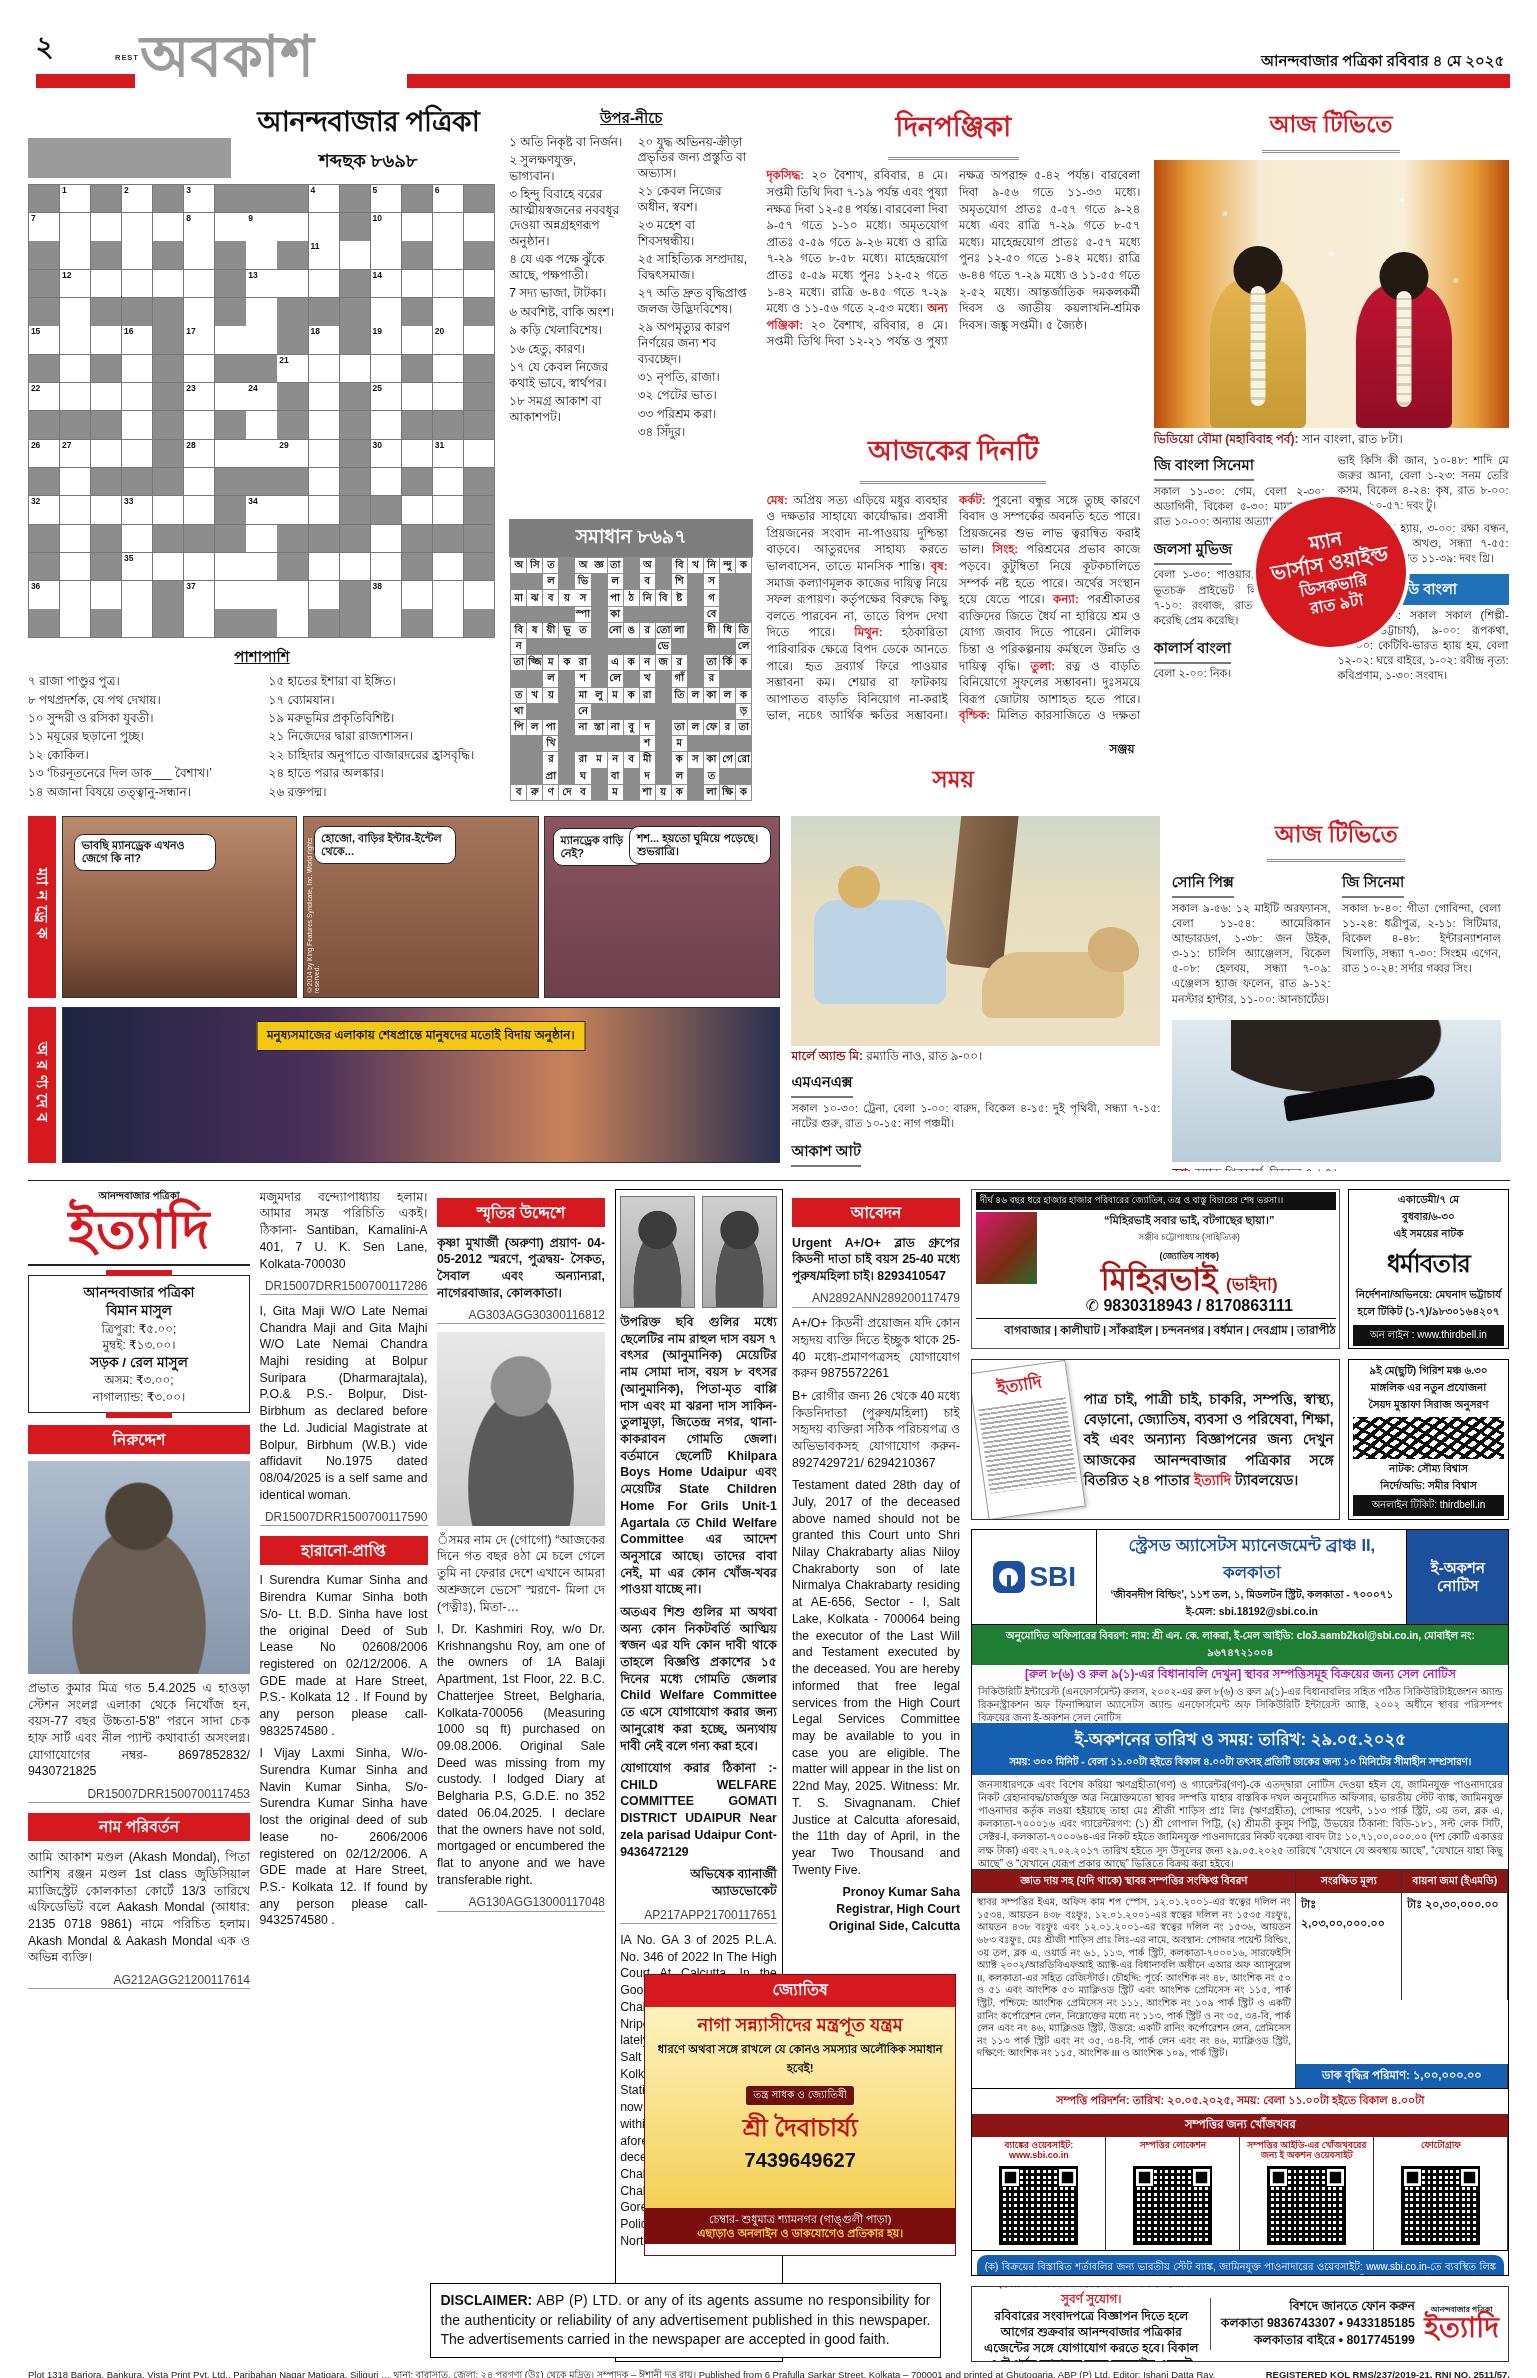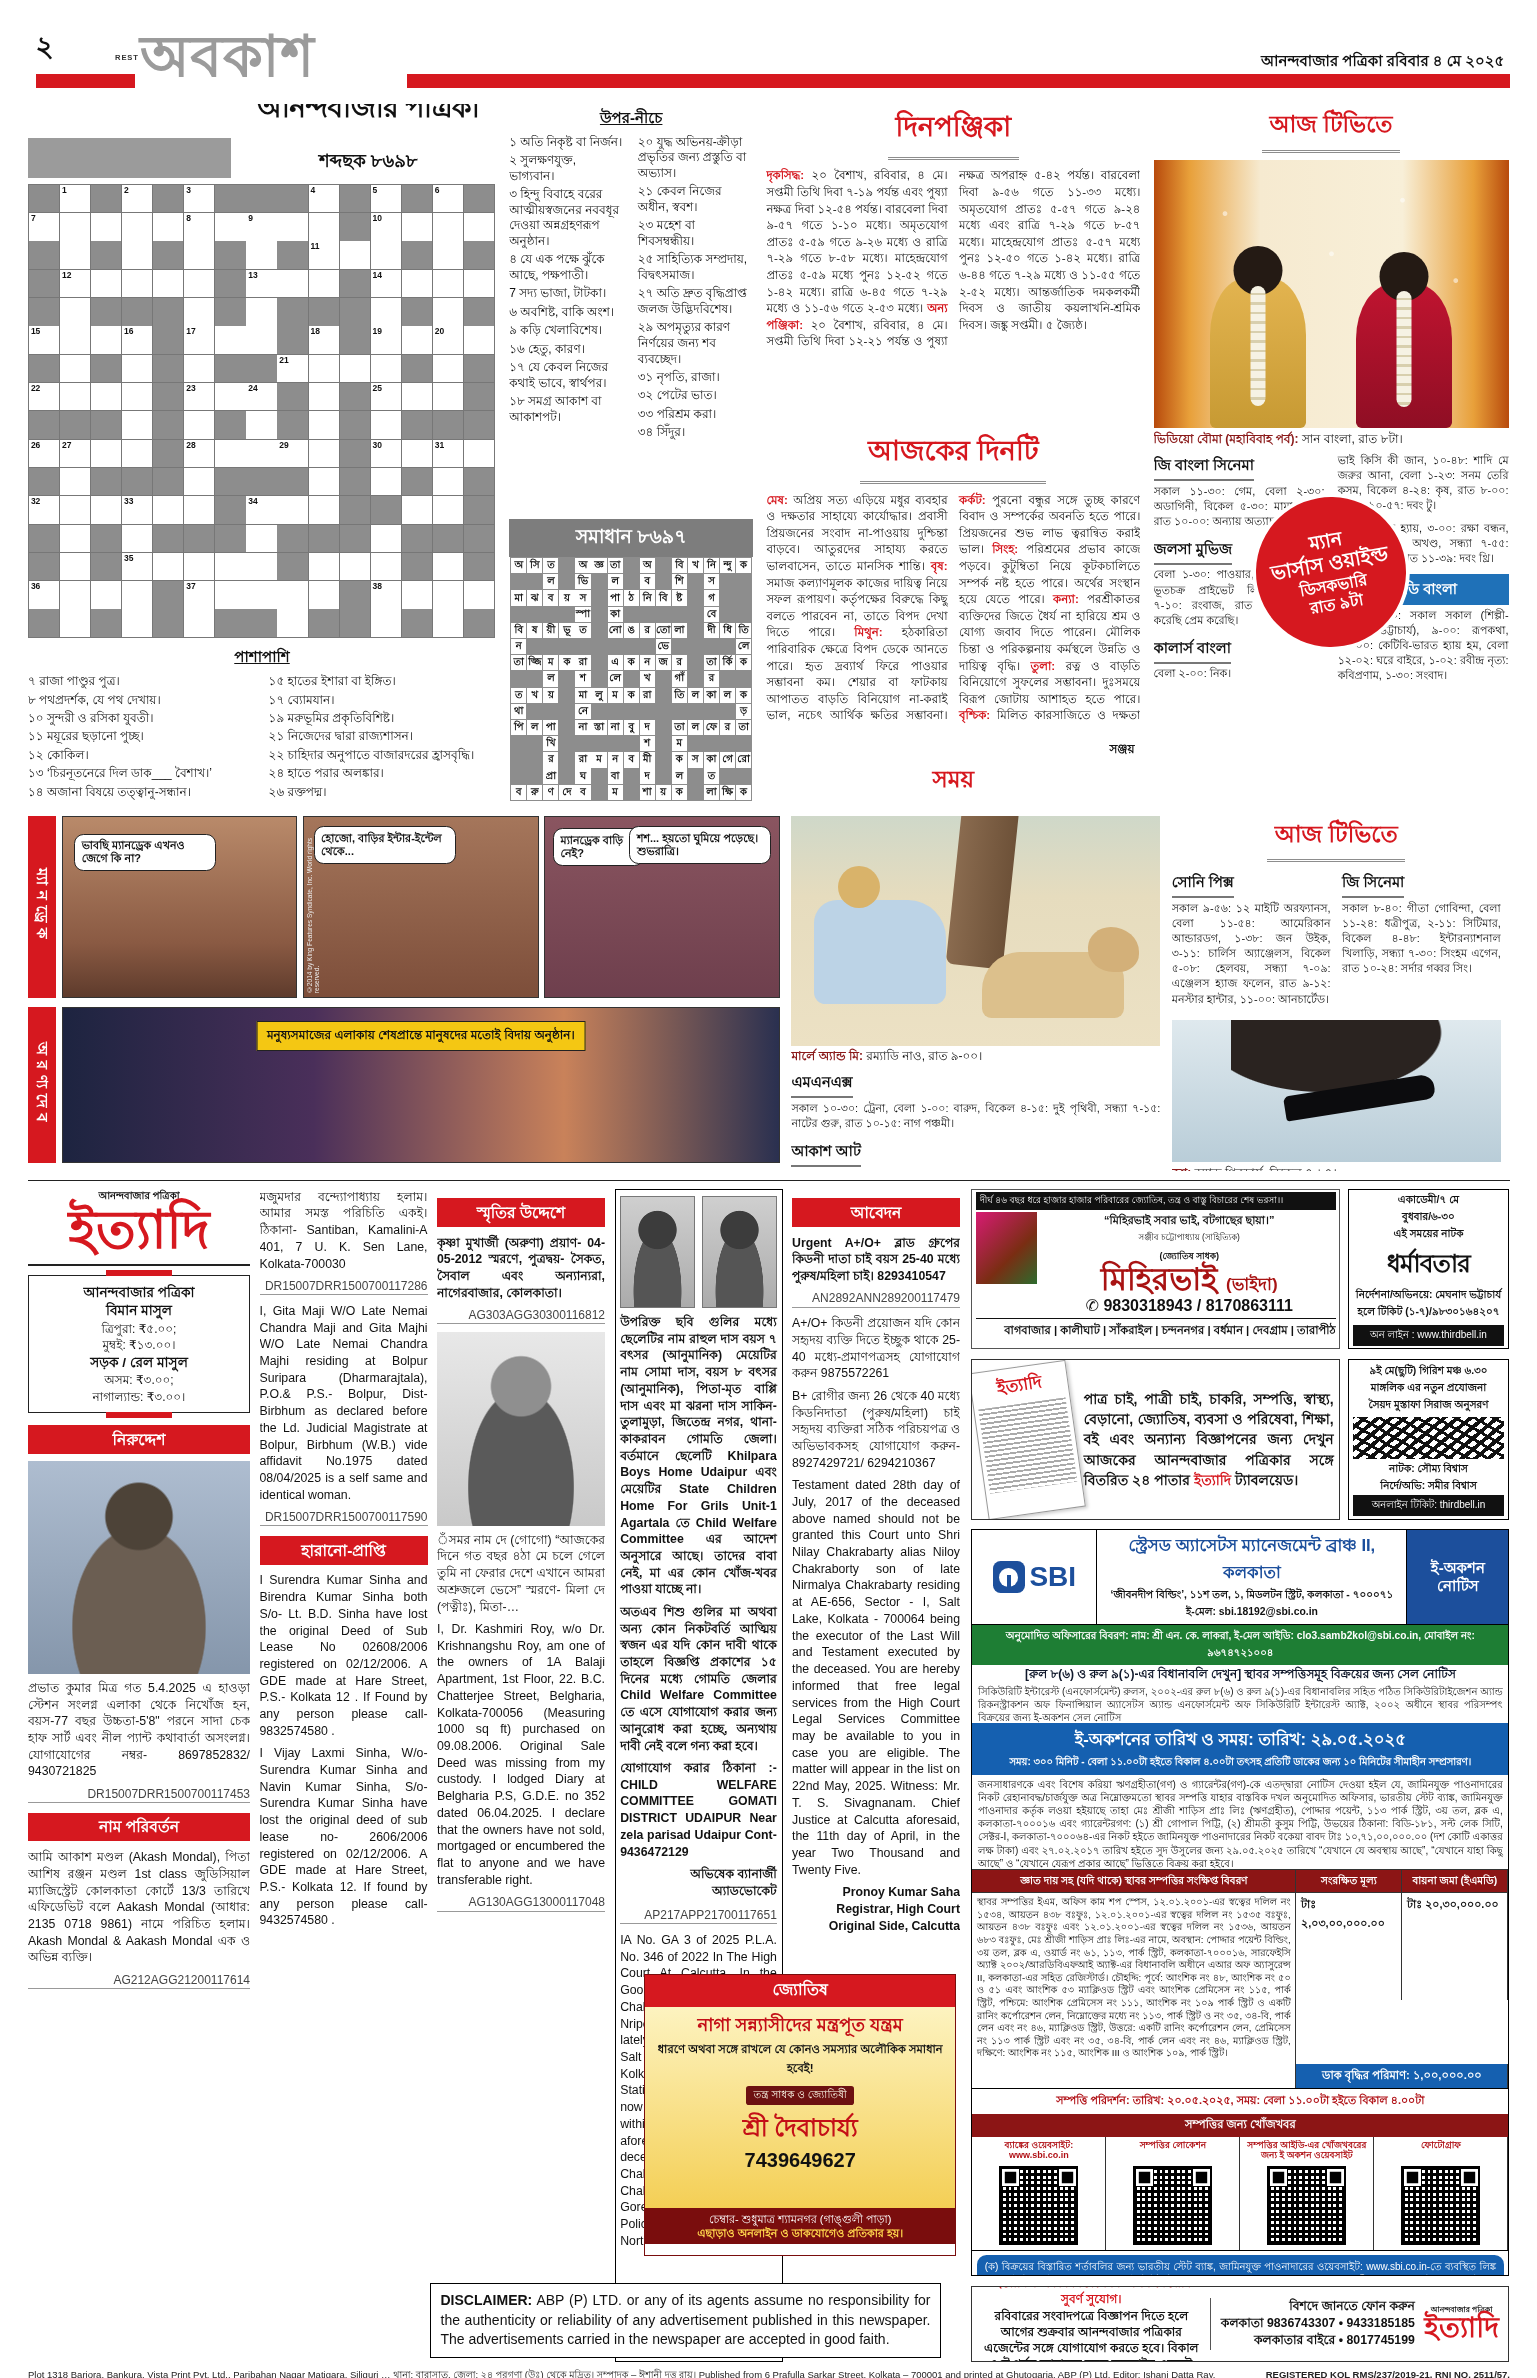--- a/index.html
+++ b/index.html
@@ -27,21 +27,21 @@
 .top-row{display:flex;gap:13.2px;height:700px;margin-top:13.2px}
 .top-row>.col{overflow:hidden}
 .cw-col{width: 468px}
 .clue-col{width:244px}
 .mid-col{width:374px}
 .tv-col{width:355px}
 .cw-head{display:flex;gap:9.5px;align-items:flex-end;height:74px;margin-bottom:5.7px}
 .graybox{width:203px;height:40px;background:#9b9b9b}
 .cw-titles{flex:1;text-align:center}
 .cw-brand{font-size:28px;font-weight:800;letter-spacing:-0.5px}
-.cw-sub{font-size:18px;font-weight:700;margin-top:14px}
+.cw-sub{font-size:18px;font-weight:700;margin-top:0}
 .cw-grid{display:grid;grid-template-columns:repeat(15,1fr);grid-template-rows:repeat(16,1fr);
   gap:0.9px;background:#777;border:0.9px solid #777;width:467px;height:454px}
 .cell{background:#fff;position:relative}
 .cell.blk{background:var(--cellgray)}
 .num{position:absolute;top:0;left:1.9px;font-size:8.5px;font-weight:600}
 .clues-area{margin-top:7.6px}
 .clue-title{font-weight:800;font-size:15px;text-decoration:underline;margin:1.9px 0 3.8px;text-align:center}
 .clue-cols{columns:2;column-gap:13.2px;font-size:12px;line-height:1.3;height:131px;overflow:hidden}
 .clue-col .clue-cols.two{height:375px}
 .clue{margin-bottom:2.8px;break-inside:avoid}
@@ -200,21 +200,21 @@
 .sbi-mark:before{content:"";position:absolute;left:6.6px;top:6.6px;width:19px;height:19px;border-radius:50%;background:#fff}
 .sbi-mark:after{content:"";position:absolute;left:14px;top:14px;width:3.8px;height:13.2px;background:var(--sbiblue)}
 .sbi-word{font-size:28px;font-weight:800;color:var(--sbiblue)}
 .sbi-mid{flex:1;text-align:center;padding:2.8px}
 .sbi-title{color:var(--sbiblue);font-weight:800;font-size:16.6px}
 .sbi-addr{font-size:10.4px;font-weight:600}
 .sbi-email{font-size:10.4px;font-weight:700}
 .sbi-enotice{width:102px;background:var(--sbiblue);color:#fff;display:flex;flex-direction:column;align-items:center;justify-content:center;
   font-weight:800;font-size:15px;border-left:1.4px solid #000;line-height:1.2}
 .sbi-green{background:var(--green);color:#fff;font-size:10.2px;font-weight:700;text-align:center;padding:2.8px 3.8px}
-.sbi-rule{color:#0f172a;font-weight:800;text-align:center;font-size:12px;padding:2.8px 5.7px;line-height:1.25}
+.sbi-rule{color:#a21caf;font-weight:800;text-align:center;font-size:12px;padding:2.8px 5.7px;line-height:1.25}
 .sbi-intro{padding:0 5.7px 2.8px;text-align:justify;line-height:1.3;color:#222;height:38px;overflow:hidden}
 .sbi-banner{background:#1560b0;color:#fff;text-align:center;padding:3.8px}
 .sbi-banner .b1{font-size:16.6px;font-weight:800}
 .sbi-banner .b2{font-size:10px;font-weight:600}
 .sbi-body{padding:2.8px 5.7px;text-align:justify;line-height:1.32;height:95px;overflow:hidden;border-bottom:0.9px solid #333}
 .sbi-tbl{display:grid;grid-template-columns:1fr 106px 106px;grid-template-areas:"h1 h2 h3" "d v1 v2" "d bb bb";border-bottom:1.4px solid #000}
 .sbi-tbl>div{border-right:0.9px solid #333;padding:2.8px 4.7px}
 .th-cell{background:var(--maroon);color:#fff;font-weight:700;text-align:center;font-size:10.4px;border-bottom:0.9px solid #333;display:flex;align-items:center;justify-content:center}
 .td-desc{grid-area:d;height:195px;overflow:hidden;text-align:justify;line-height:1.3;font-size:9.7px}
 .td-v{font-weight:700;font-size:11px}

